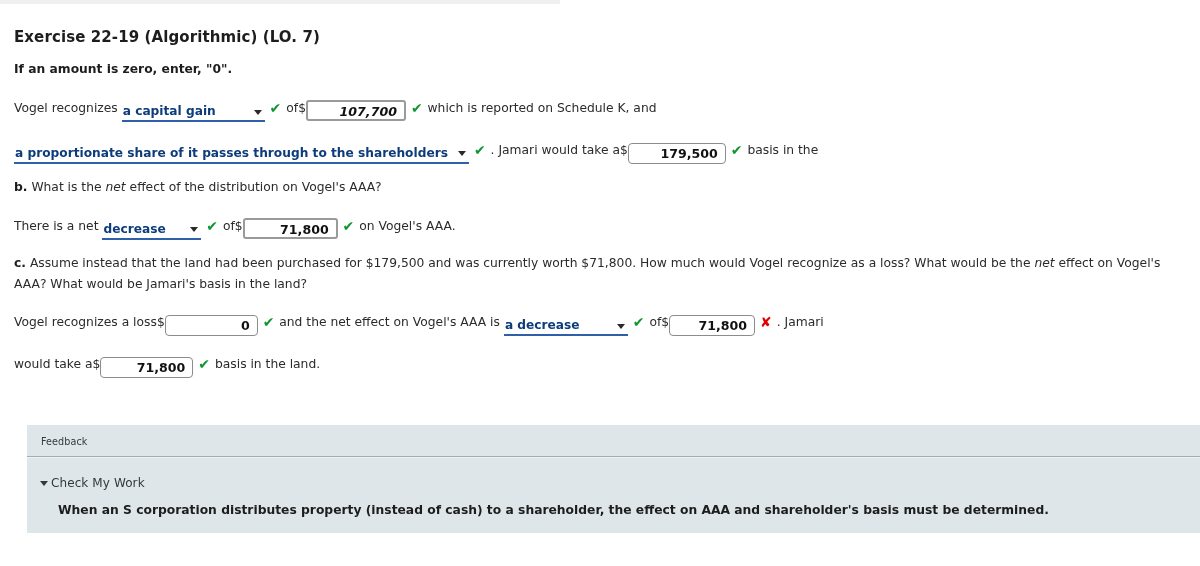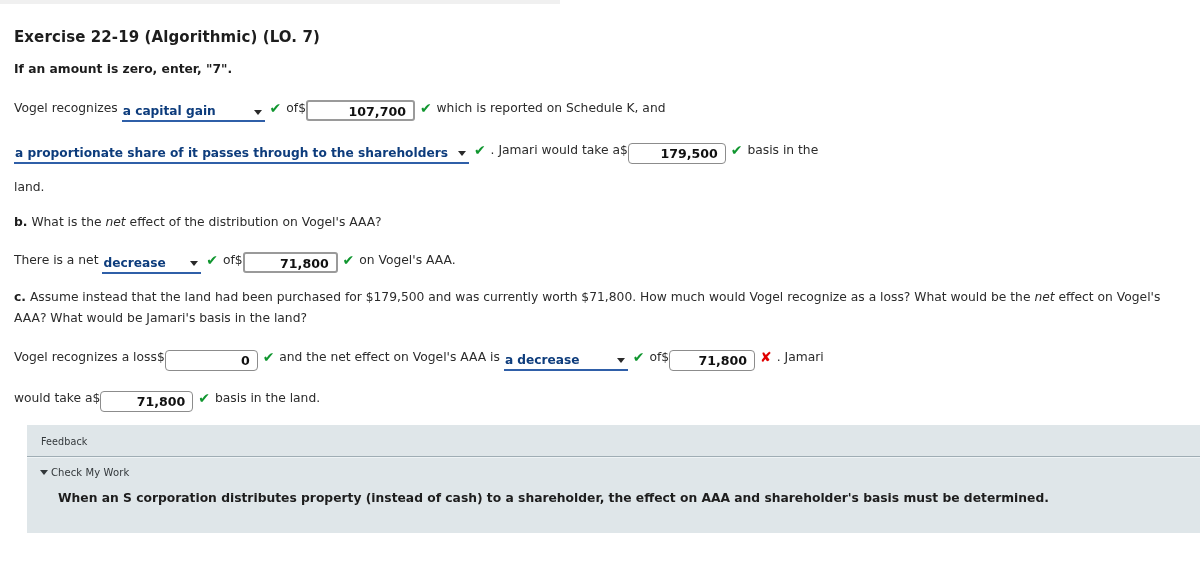--- a/index.html
+++ b/index.html
@@ -109,21 +109,21 @@
     padding: 2px 7px 2px 4px;
     vertical-align: -4px;
     box-sizing: border-box;
     height: 21px;
     line-height: 15px;
   }
   .fld.thin {
     border: 1px solid #8c8c8c;
     border-radius: 4px;
   }
-  .w96 { width: 109px; }
+  .w96 { width: 100px; font-style: italic; }
   .w98 { width: 98px; }
   .w95 { width: 95px; }
   .w93 { width: 93px; }
   .w86 { width: 86px; }
 
   .mark {
     font-weight: bold;
     font-size: 14px;
     vertical-align: -1px;
     padding: 0 1px;
@@ -149,23 +149,23 @@
     padding: 11px 0 0 14px;
     letter-spacing: 0.1px;
   }
   .feedback-divider {
     margin-top: 9px;
     border-top: 1px solid #9fadb4;
     border-bottom: 1px solid #eef3f5;
     width: 100%;
   }
   .check-my-work {
-    font-size: 10px;
+    font-size: 12px;
     color: #33383b;
-    padding: 9px 0 0 13px;
+    padding: 18px 0 0 13px;
     letter-spacing: 0.1px;
   }
   .tri {
     display: inline-block;
     width: 0; height: 0;
     border-left: 4px solid transparent;
     border-right: 4px solid transparent;
     border-top: 5px solid #33383b;
     margin-right: 3px;
     vertical-align: 1px;
@@ -181,43 +181,40 @@
 <body>
 
 <div class="top-strip"></div>
 
 <div class="page">
   <div class="content">
 
     <div class="exercise-title">Exercise 22-19 (Algorithmic) (LO. 7)</div>
 
 
-    <div class="strong-note">If an amount is zero, enter, "7".</div>
+    <div class="strong-note">If an amount is zero, enter, "0".</div>
 
 
     <div class="answer-line">
       <span>Vogel recognizes</span>
       <span class="sel w-capital"><span>a capital gain</span><span class="arrow"></span></span>
       <span class="mark ok">✔</span>
       <span>of</span><span class="dollar">$</span><span class="fld w96">107,700</span>
       <span class="mark ok">✔</span>
       <span>which is reported on Schedule K, and</span>
     </div>
 
     <div class="answer-line">
       <span class="sel w-proportionate"><span>a proportionate share of it passes through to the shareholders</span><span class="arrow"></span></span>
       <span class="mark ok">✔</span>
       <span>. Jamari would take a</span><span class="dollar">$</span><span class="fld thin w98">179,500</span>
       <span class="mark ok">✔</span>
       <span>basis in the</span>
     </div>
 
-    <div class="q-block">
-      <span>land.</span>
-    </div>
 
     <div class="q-block">
       <span class="q-label">b.</span>
       <span>What is the</span>
       <em>net</em>
       <span>effect of the distribution on Vogel's AAA?</span>
     </div>
 
     <div class="answer-line">
       <span>There is a net</span>

